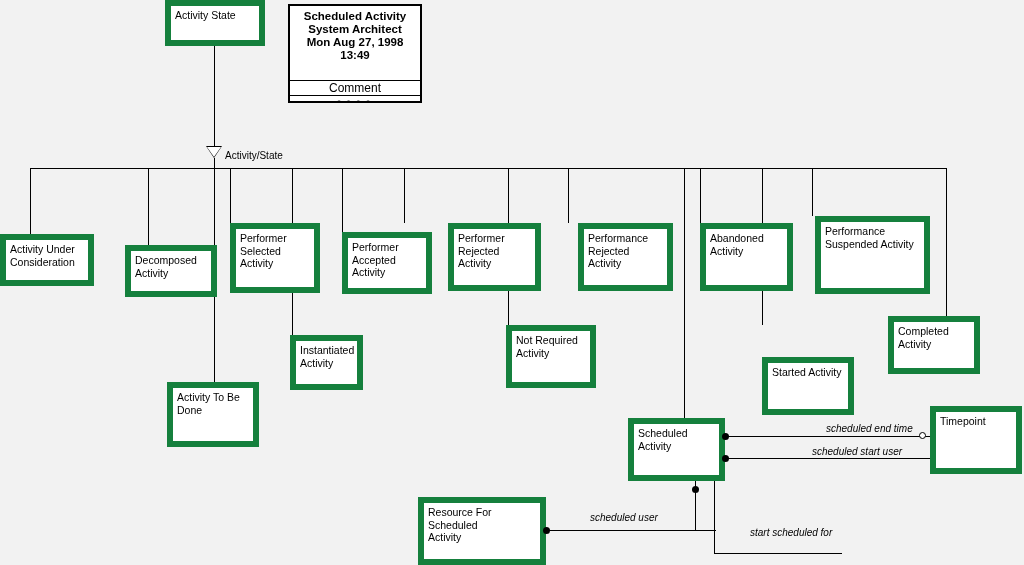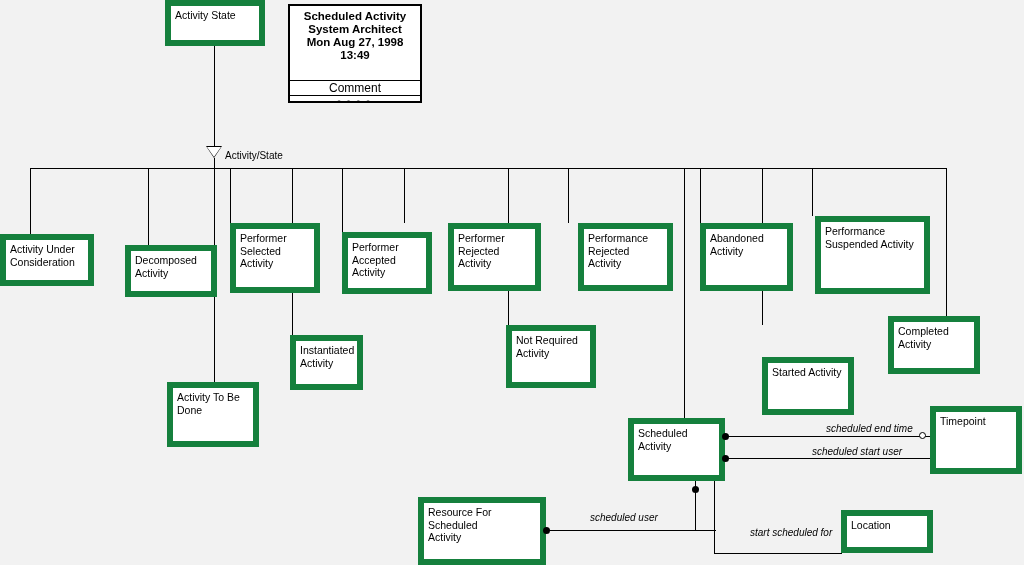--- a/index.html
+++ b/index.html
@@ -185,21 +185,20 @@
 
   <div class="node" style="left:888px; top:316px; width:92px; height:58px;">Completed Activity</div>
 
   <div class="node" style="left:628px; top:418px; width:97px; height:63px;">Scheduled Activity</div>
 
   <div class="node" style="left:930px; top:406px; width:92px; height:68px;">Timepoint</div>
 
   <div class="node" style="left:418px; top:497px; width:128px; height:68px;">Resource For Scheduled
 Activity</div>
 
-  <div class="node" style="left:841px; top:510px; width:92px; height:43px;">Location</div>
 
   <div class="line hline" style="left:725px; top:436px; width:205px;"></div>
   <div class="dot" style="left:722px; top:433px;"></div>
   <div class="circle-open" style="left:919px; top:432px;"></div>
   <div class="edge-label" style="left:790px; top:423px;margin-left:36px;">scheduled end time</div>
 
   <div class="line hline" style="left:725px; top:458px; width:205px;"></div>
   <div class="dot" style="left:722px; top:455px;"></div>
   <div class="edge-label" style="left:812px; top:446px;">scheduled start user</div>
 

